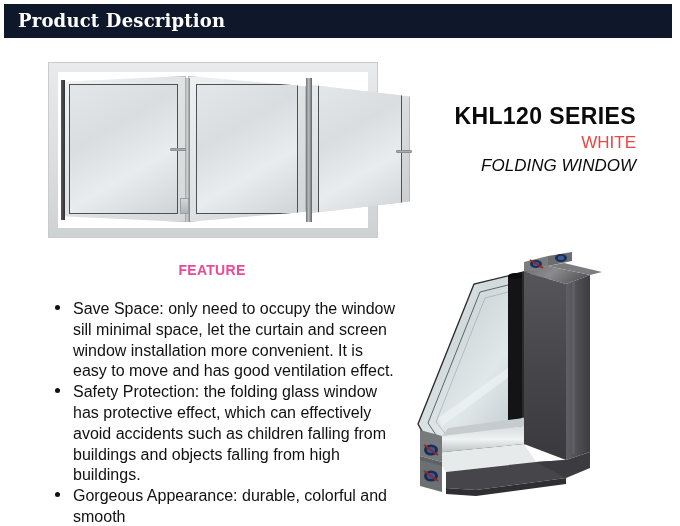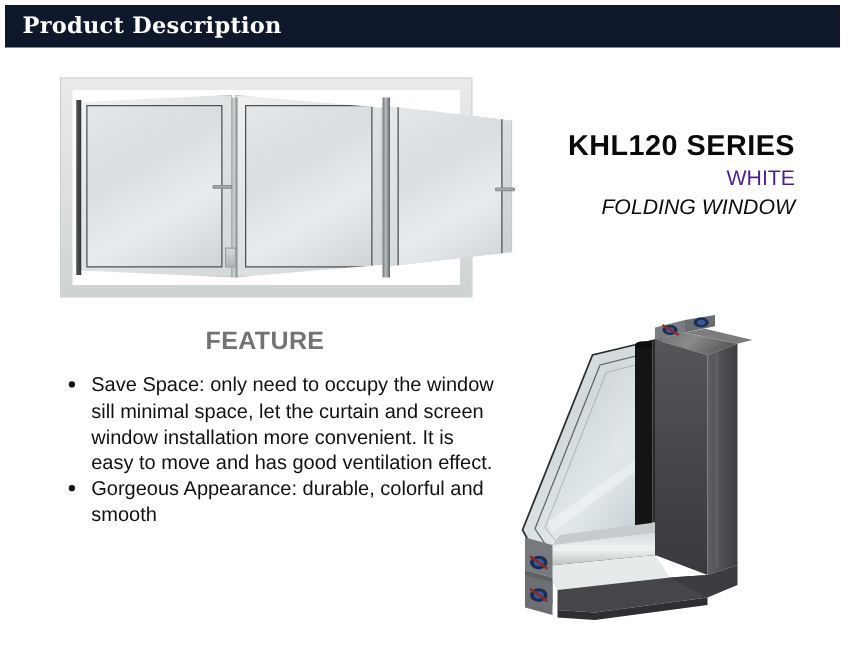--- a/index.html
+++ b/index.html
@@ -150,40 +150,40 @@
     font-size: 23px;
     font-weight: bold;
     letter-spacing: 0.4px;
     line-height: 1.1;
     color: #0a0a0a;
   }
   #color-name {
     font-size: 17px;
     line-height: 1.35;
     margin-top: 3px;
-    color: #4c1d95;
+    color: #ef4444;
   }
   #type-name {
     font-size: 17px;
     line-height: 1.35;
     color: #0a0a0a;
     font-style: italic;
   }
 
   
   #feature-heading {
     position: absolute;
     left: 62px;
     top: 262px;
     width: 300px;
     text-align: center;
-    font-size: 20px;
+    font-size: 14px;
     font-weight: bold;
     letter-spacing: 0.3px;
-    color: #737373;
+    color: #ec4899;
   }
   #feature-list {
     position: absolute;
     left: 48px;
     top: 299px;
     width: 348px;
     margin: 0;
     padding: 0;
     list-style: none;
   }
@@ -252,20 +252,24 @@
 
 <div id="feature-heading">FEATURE</div>
 
 <ul id="feature-list">
   <li>
     <span class="dot"></span>
     <span>Save Space: only need to occupy the window sill minimal space, let the curtain and screen window installation more convenient. It is easy to move and has good ventilation effect.</span>
   </li>
   <li>
     <span class="dot"></span>
+    <span>Safety Protection: the folding glass window has protective effect, which can effectively avoid accidents such as children falling from buildings and objects falling from high buildings.</span>
+  </li>
+  <li>
+    <span class="dot"></span>
     <span>Gorgeous Appearance: durable, colorful and smooth</span>
   </li>
 </ul>
 
 <div id="profile-render">
   <svg viewBox="0 0 200 254" width="200" height="254">
     <defs>
       <linearGradient id="gFrameTop" x1="0" y1="0" x2="1" y2="0.3">
         <stop offset="0" stop-color="#6e6e70"></stop>
         <stop offset="0.5" stop-color="#8b8b8d"></stop>

